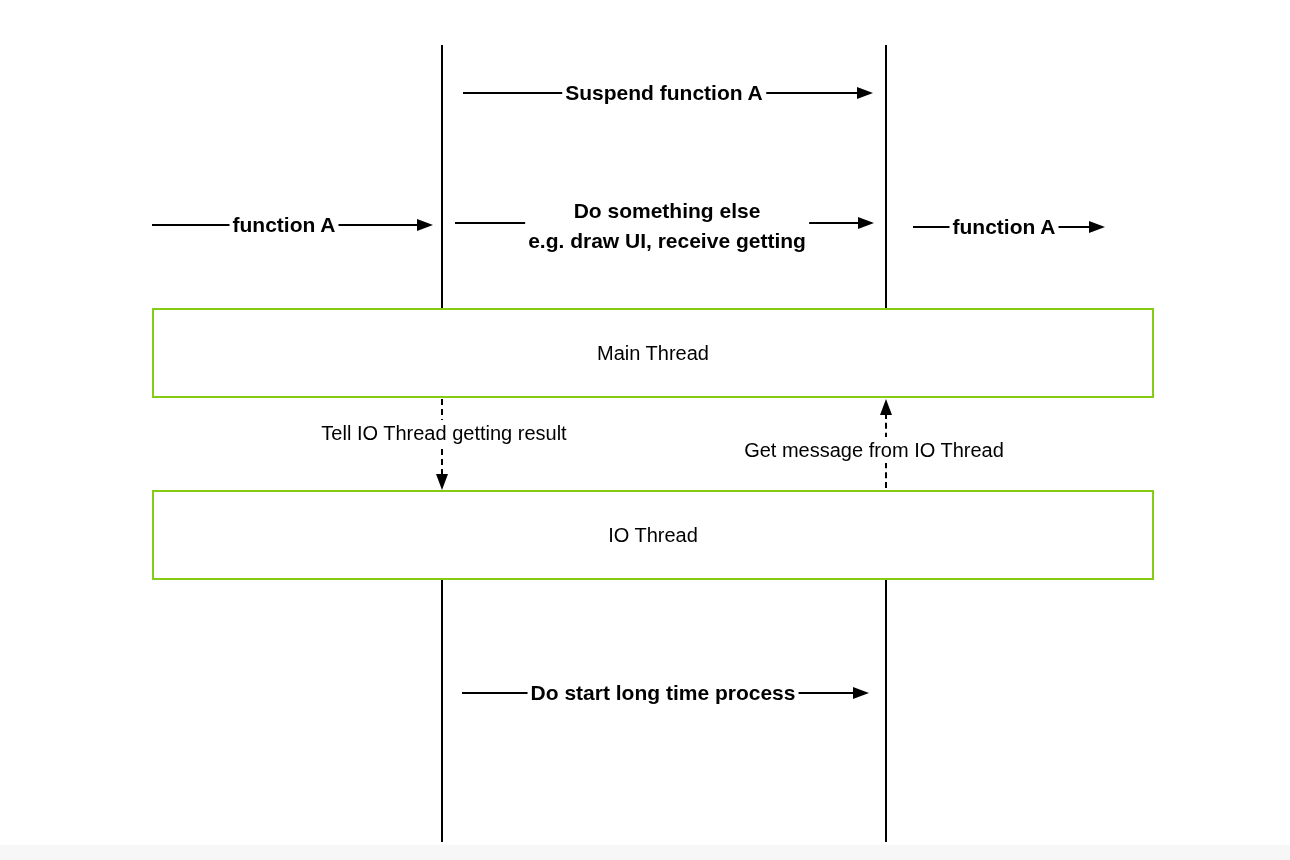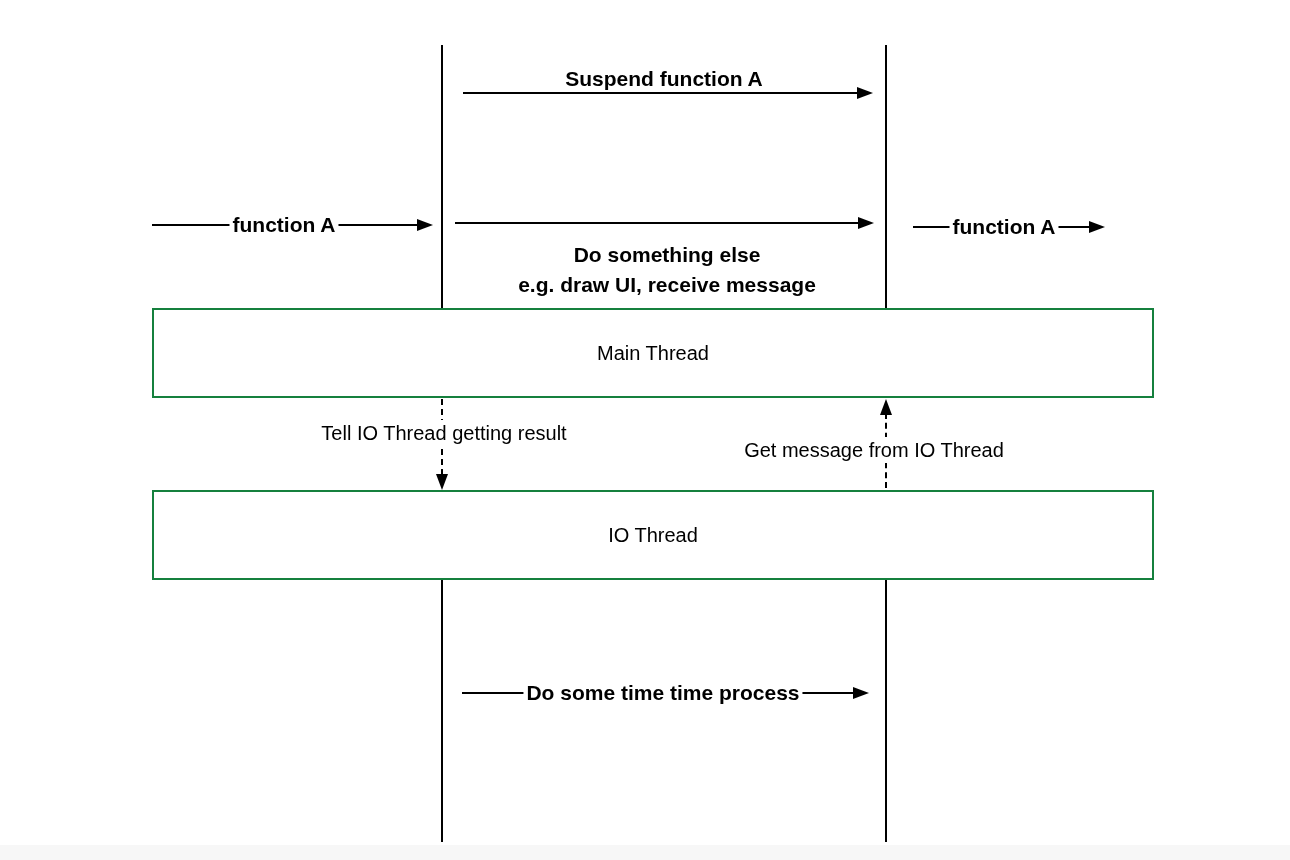--- a/index.html
+++ b/index.html
@@ -73,29 +73,28 @@
     padding: 1px 3px;
     z-index: 2;
     text-align: center;
   }
   .lbl.bold {
     font-weight: bold;
     font-size: 21px;
   }
   .lbl.multiline {
     line-height: 30px;
-    margin-top: 44px;
   }
   
   .box {
     position: absolute;
     left: 152px;
     width: 1002px;
     height: 90px;
-    border: 2px solid #15803d;
+    border: 2px solid #84cc16;
     background: #ffffff;
     box-sizing: border-box;
     display: flex;
     align-items: center;
     justify-content: center;
     font-size: 20px;
     z-index: 2;
   }
   .bottom-strip {
     position: absolute;
@@ -117,27 +116,27 @@
 
   <div class="vline" style="left:441px; top:580px; height:262px;"></div>
   <div class="vline" style="left:885px; top:580px; height:262px;"></div>
 
   <div class="shaft-h" style="left:152px; top:224px; width:266px;"></div>
   <div class="ah-r" style="left:417px; top:219px;"></div>
   <div class="lbl bold" style="left:284px; top:225px;">function A</div>
 
   <div class="shaft-h" style="left:463px; top:92px; width:395px;"></div>
   <div class="ah-r" style="left:857px; top:87px;"></div>
-  <div class="lbl bold" style="left:664px; top:79px;">Suspend function A</div>
+  <div class="lbl bold" style="left:664px; top:93px;">Suspend function A</div>
 
   <div class="shaft-h" style="left:455px; top:222px; width:404px;"></div>
   <div class="ah-r" style="left:858px; top:217px;"></div>
   <div class="lbl bold multiline" style="left:667px; top:226px;">
     <div>Do something else</div>
-    <div>e.g. draw UI, receive message</div>
+    <div>e.g. draw UI, receive getting</div>
   </div>
 
   <div class="shaft-h" style="left:913px; top:226px; width:177px;"></div>
   <div class="ah-r" style="left:1089px; top:221px;"></div>
   <div class="lbl bold" style="left:1004px; top:227px;">function A</div>
 
   <div class="box" style="top:308px;">
     <span>Main Thread</span>
   </div>
 
@@ -148,17 +147,17 @@
   <div class="dash-v" style="left:885px; top:413px; height:75px;"></div>
   <div class="ah-u" style="left:880px; top:399px;"></div>
   <div class="lbl" style="left:874px; top:450px;">Get message from IO Thread</div>
 
   <div class="box" style="top:490px;text-align:right;">
     <span>IO Thread</span>
   </div>
 
   <div class="shaft-h" style="left:462px; top:692px; width:392px;"></div>
   <div class="ah-r" style="left:853px; top:687px;"></div>
-  <div class="lbl bold" style="left:663px; top:693px;">Do some time time process</div>
+  <div class="lbl bold" style="left:663px; top:693px;">Do start long time process</div>
 
   <div class="bottom-strip"></div>
 
 </div>
 
 </body></html>

